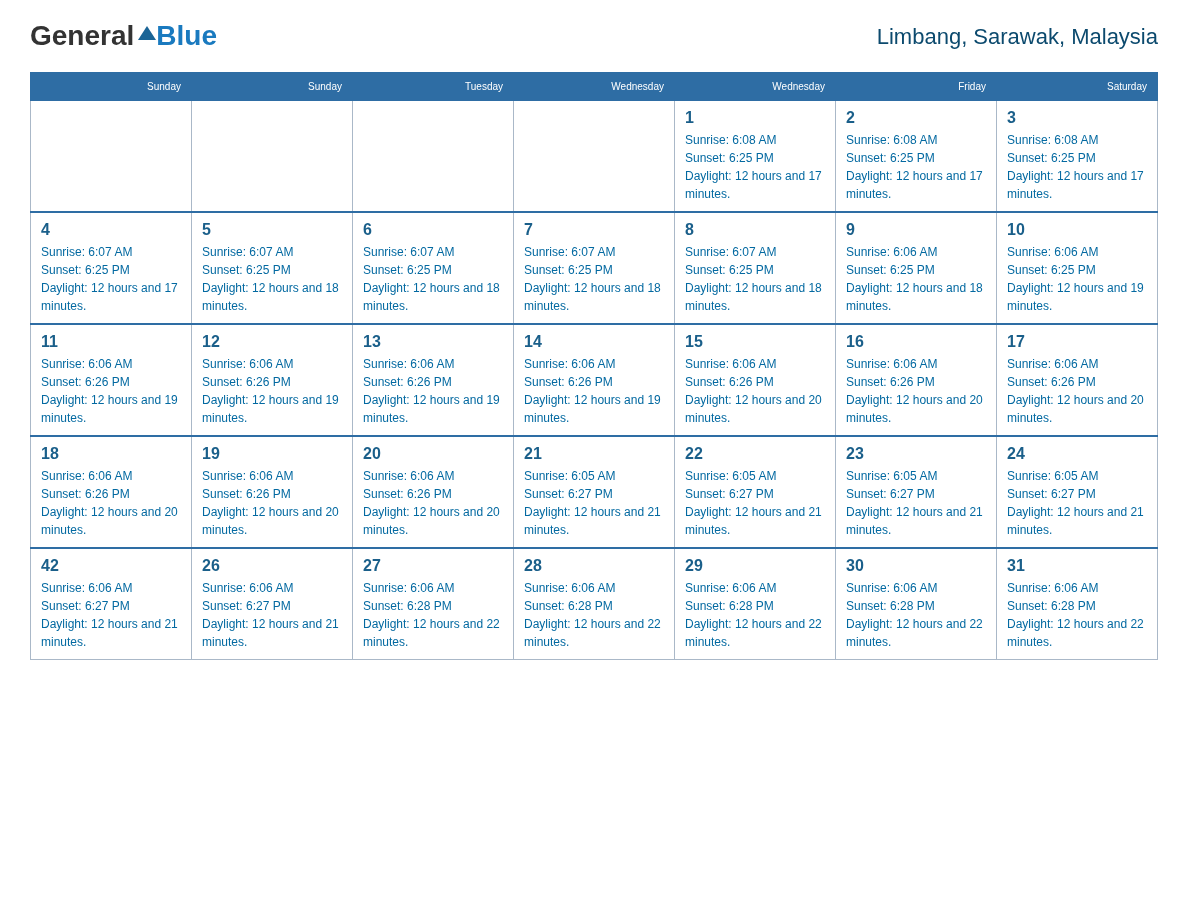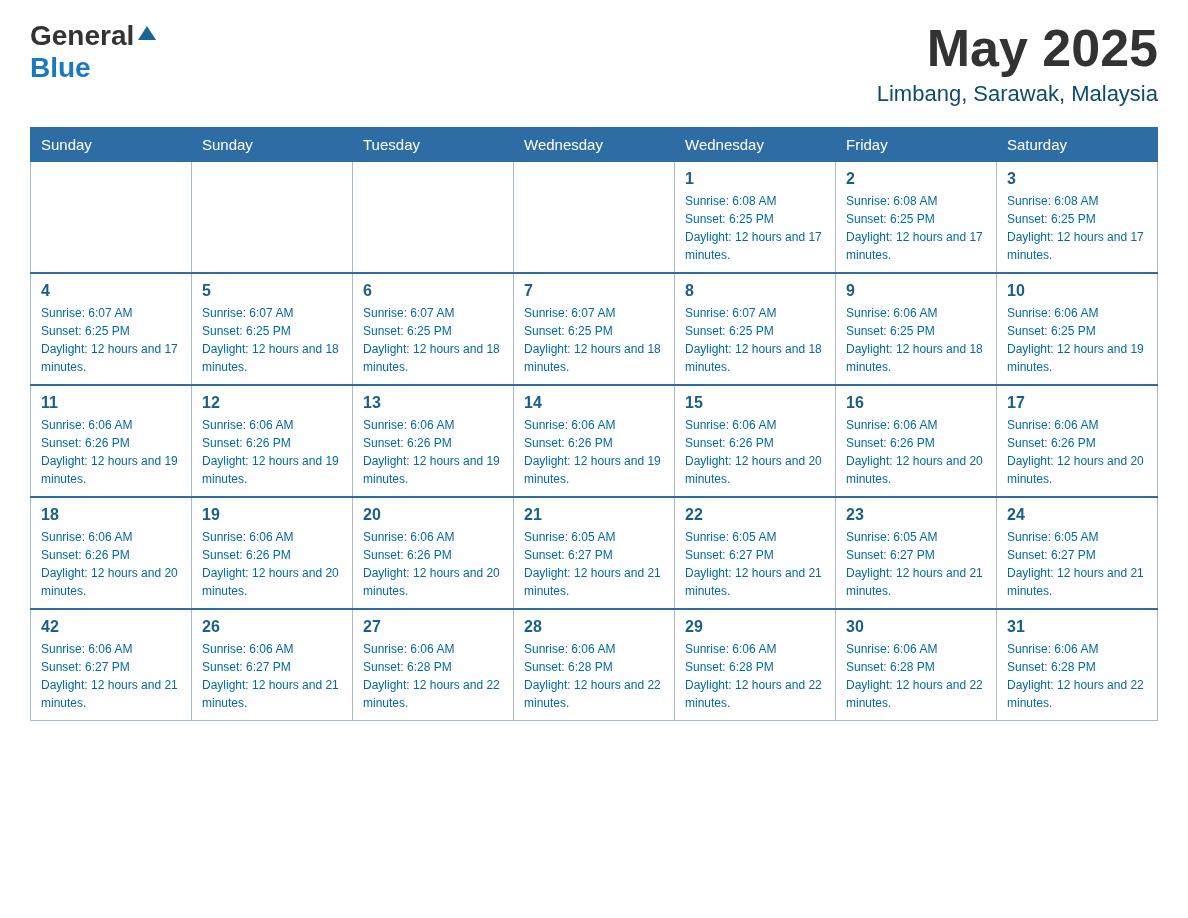--- a/index.html
+++ b/index.html
@@ -17,21 +17,20 @@
       align-items: flex-start;
       margin-bottom: 20px;
     }
     .logo {
       display: flex;
       align-items: flex-end;
       gap: 2px;
     }
     .logo-combined {
       display: flex;
-      flex-direction: column;
       align-items: flex-start;
     }
     .logo-line1 {
       display: flex;
       align-items: center;
     }
     .title-section {
       text-align: right;
     }
     .month-title {
@@ -47,23 +46,23 @@
     }
     .calendar-table {
       width: 100%;
       border-collapse: collapse;
       table-layout: fixed;
     }
     .calendar-table th {
       background-color: #2e6da4;
       color: #fff;
       padding: 8px 10px;
-      font-size: 15px;
+      font-size: 10px;
       font-weight: normal;
-      text-align: left;
+      text-align: right;
       border: 1px solid #2e6da4;
     }
     .calendar-table td {
       vertical-align: top;
       padding: 8px 10px;
       border: 1px solid #aab8c8;
       min-height: 90px;
       height: 110px;
     }
     .day-number {
@@ -98,21 +97,20 @@
             <polygon points="9,2 18,16 0,16" fill="#1a6496"></polygon>
           </svg>
         </span>
       </div>
       <div>
         <span style="font-size:28px;font-weight:bold;color:#1a7abf;">Blue</span>
       </div>
     </div>
   </div>
   <div class="title-section">
-    <div class="month-title">May 2025</div>
     <div class="location-title">Limbang, Sarawak, Malaysia</div>
   </div>
 </div>
 
 <table class="calendar-table">
   <thead>
     <tr>
     <th>Sunday</th>
         <th>Sunday</th>
         <th>Tuesday</th>

